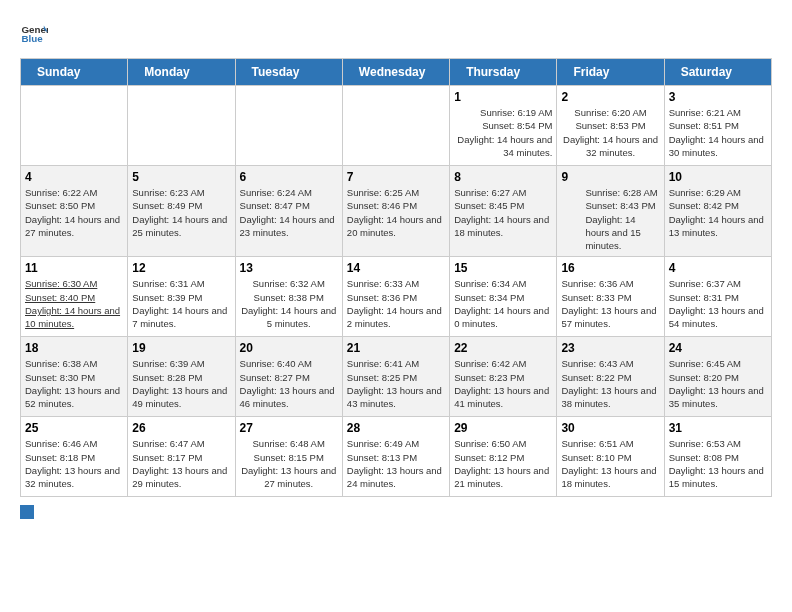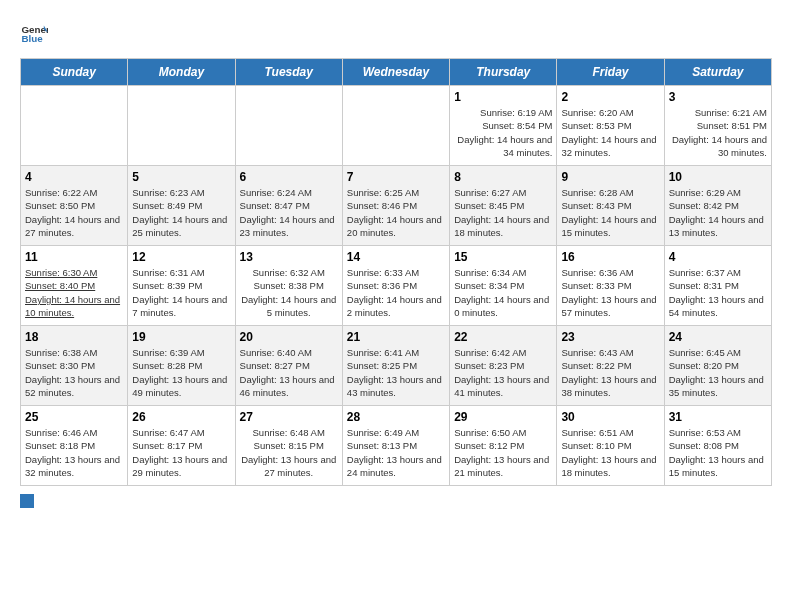--- a/index.html
+++ b/index.html
@@ -40,26 +40,25 @@
     table {
       width: 100%;
       border-collapse: collapse;
       font-size: 10.5px;
     }
     thead tr {
       background-color: #2e75b6;
       color: #fff;
     }
     thead th {
-      padding: 6px 4px;
-      text-align: center;
+      padding: 6px 16px;
+      text-align: left;
       font-size: 12px;
       font-weight: bold;
       border: 1px solid #ccc;
-      font-style: italic;
     }
     tbody td {
       vertical-align: top;
       border: 1px solid #ccc;
       padding: 4px;
       min-height: 80px;
       height: 80px;
       width: calc(100% / 7);
       background: #fff;
     }
@@ -131,27 +130,27 @@
         <td class="empty-cell"></td>
         <td class="empty-cell"></td>
         <td>
           <span class="day-num">1</span>
           <div class="day-info" style="white-space: pre-line; text-align: right;">Sunrise: 6:19 AM
 Sunset: 8:54 PM
 Daylight: 14 hours and 34 minutes.</div>
         </td>
         <td>
           <span class="day-num">2</span>
-          <div class="day-info" style="white-space: pre-line;">Sunrise: 6:20 AM
+          <div class="day-info" style="white-space: pre-line; text-align: center;">Sunrise: 6:20 AM
 Sunset: 8:53 PM
 Daylight: 14 hours and 32 minutes.</div>
         </td>
         <td>
           <span class="day-num">3</span>
-          <div class="day-info" style="white-space: pre-line; text-align: right;">Sunrise: 6:21 AM
+          <div class="day-info" style="white-space: pre-line;">Sunrise: 6:21 AM
 Sunset: 8:51 PM
 Daylight: 14 hours and 30 minutes.</div>
         </td>
       </tr>
       <tr>
         <td>
           <span class="day-num">4</span>
           <div class="day-info" style="white-space: pre-line;">Sunrise: 6:22 AM
 Sunset: 8:50 PM
 Daylight: 14 hours and 27 minutes.</div>
@@ -175,21 +174,21 @@
 Daylight: 14 hours and 20 minutes.</div>
         </td>
         <td>
           <span class="day-num">8</span>
           <div class="day-info" style="white-space: pre-line;">Sunrise: 6:27 AM
 Sunset: 8:45 PM
 Daylight: 14 hours and 18 minutes.</div>
         </td>
         <td>
           <span class="day-num">9</span>
-          <div class="day-info" style="white-space: pre-line;">Sunrise: 6:28 AM
+          <div class="day-info" style="white-space: pre-line; margin-left: 24px;">Sunrise: 6:28 AM
 Sunset: 8:43 PM
 Daylight: 14 hours and 15 minutes.</div>
         </td>
         <td>
           <span class="day-num">10</span>
           <div class="day-info" style="white-space: pre-line;">Sunrise: 6:29 AM
 Sunset: 8:42 PM
 Daylight: 14 hours and 13 minutes.</div>
         </td>
       </tr>

